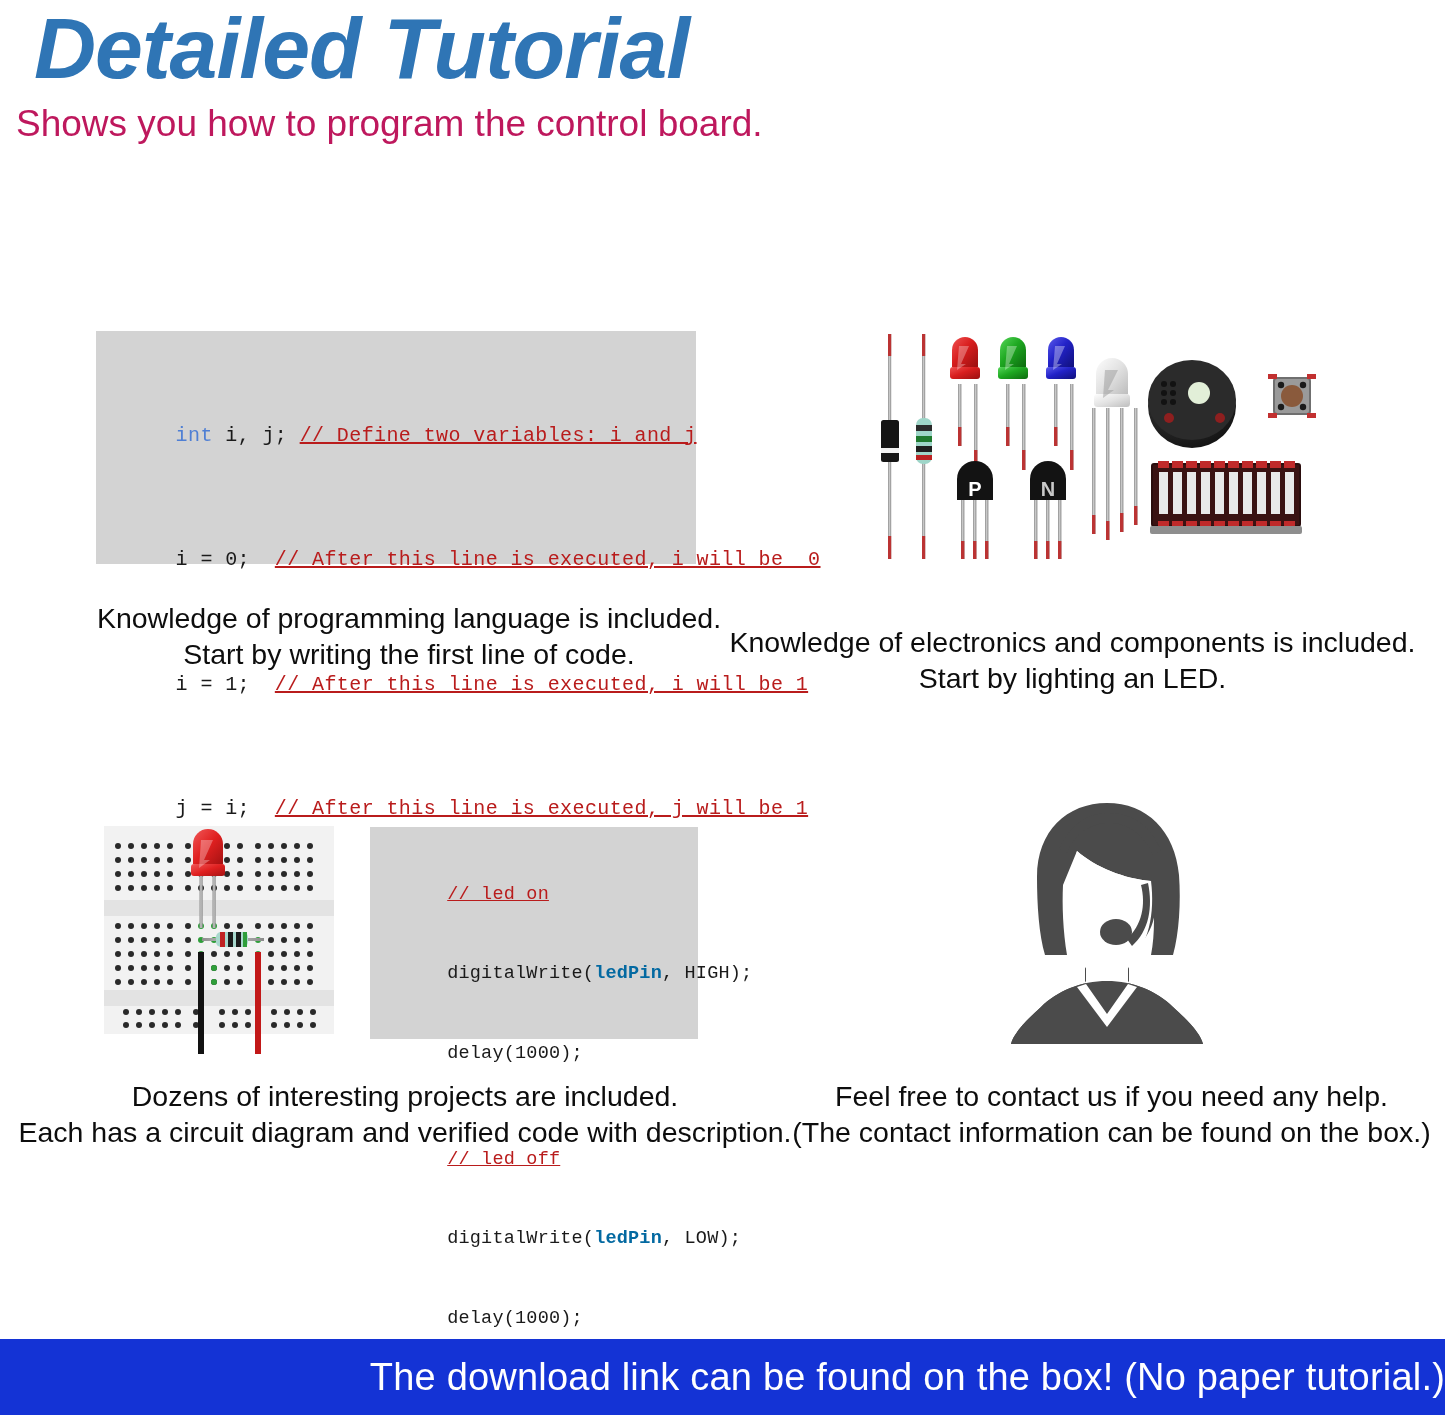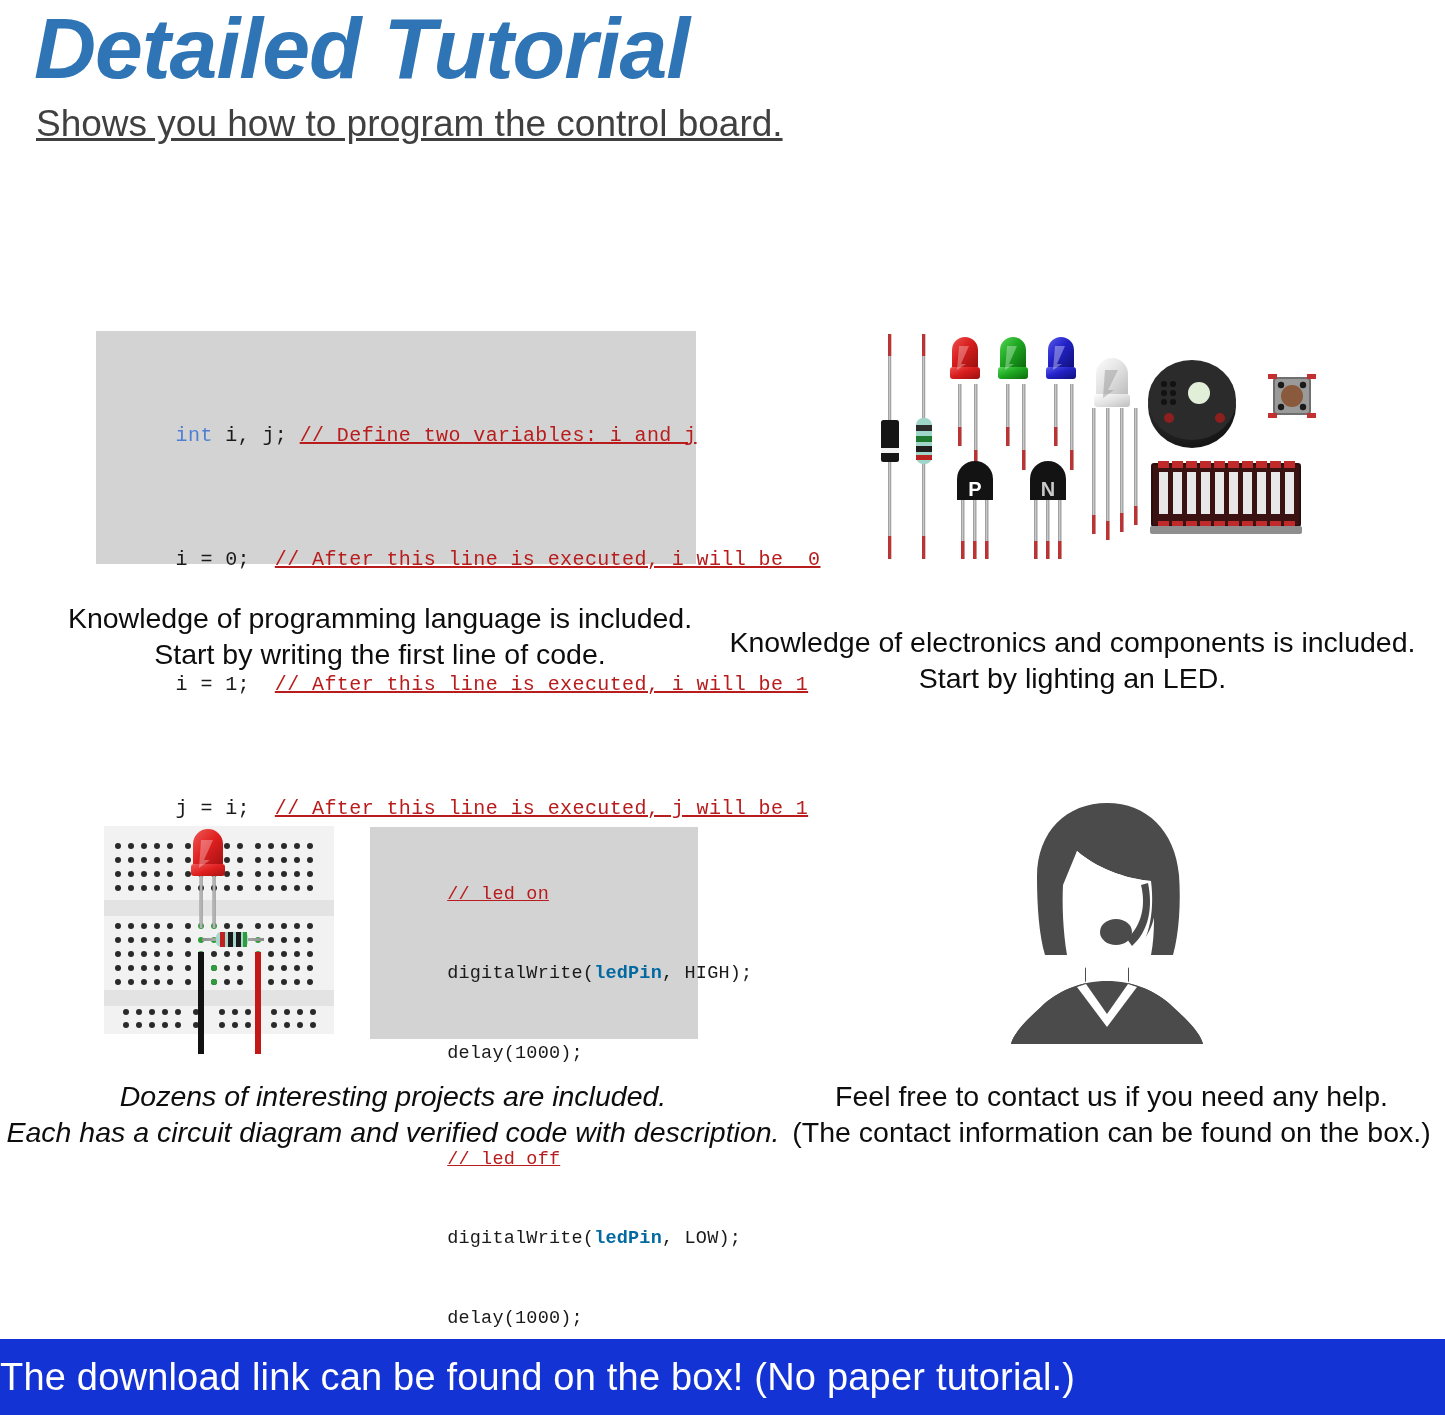--- a/index.html
+++ b/index.html
@@ -24,24 +24,23 @@
     font-size: 86px;
     line-height: 92px;
     color: #2f75b5;
     letter-spacing: -1px;
     padding: 2px 11px 0 34px;
     white-space: nowrap;
   }
   #page-subtitle {
     font-size: 37px;
     line-height: 44px;
-    color: #404040;
-    padding: 8px 0 0 36px;
+    color: #be185d;
+    padding: 8px 0 0 16px;
     white-space: nowrap;
-    text-decoration: underline;
   }
   .cell-caption {
     text-align: center;
     font-size: 28.5px;
     line-height: 36px;
     color: #0d0d0d;
     white-space: nowrap;
   }
 
   
@@ -91,34 +90,34 @@
   }
 
   
   #support-figure {
     position: absolute;
     left: 985px; top: 795px;
     width: 245px; height: 250px;
   }
 
   
-  #caption-1 { position: absolute; left: 0px;   top: 600px; width: 760px; }
+  #caption-1 { position: absolute; left: 0px;   top: 600px; width: 760px; padding-left: 29px; }
   #caption-2 { position: absolute; left: 700px; top: 600px; width: 745px; margin-top: 24px; }
-  #caption-3 { position: absolute; left: 4px;   top: 1078px; width: 778px; font-style: italic; }
+  #caption-3 { position: absolute; left: 16px;   top: 1078px; width: 778px; }
   #caption-4 { position: absolute; left: 778px; top: 1078px; width: 667px; }
 
   
   #bottom-banner {
     position: absolute;
     left: 0; top: 1339px;
     width: 1445px; height: 76px;
     background: #1433d5;
     display: flex;
     align-items: center;
-    justify-content: flex-start;
+    justify-content: flex-end;
   }
   #bottom-banner-text {
     color: #ffffff;
     font-size: 38px;
     line-height: 44px;
     white-space: nowrap;
     letter-spacing: 0.2px;
   }
 </style>
 </head>

